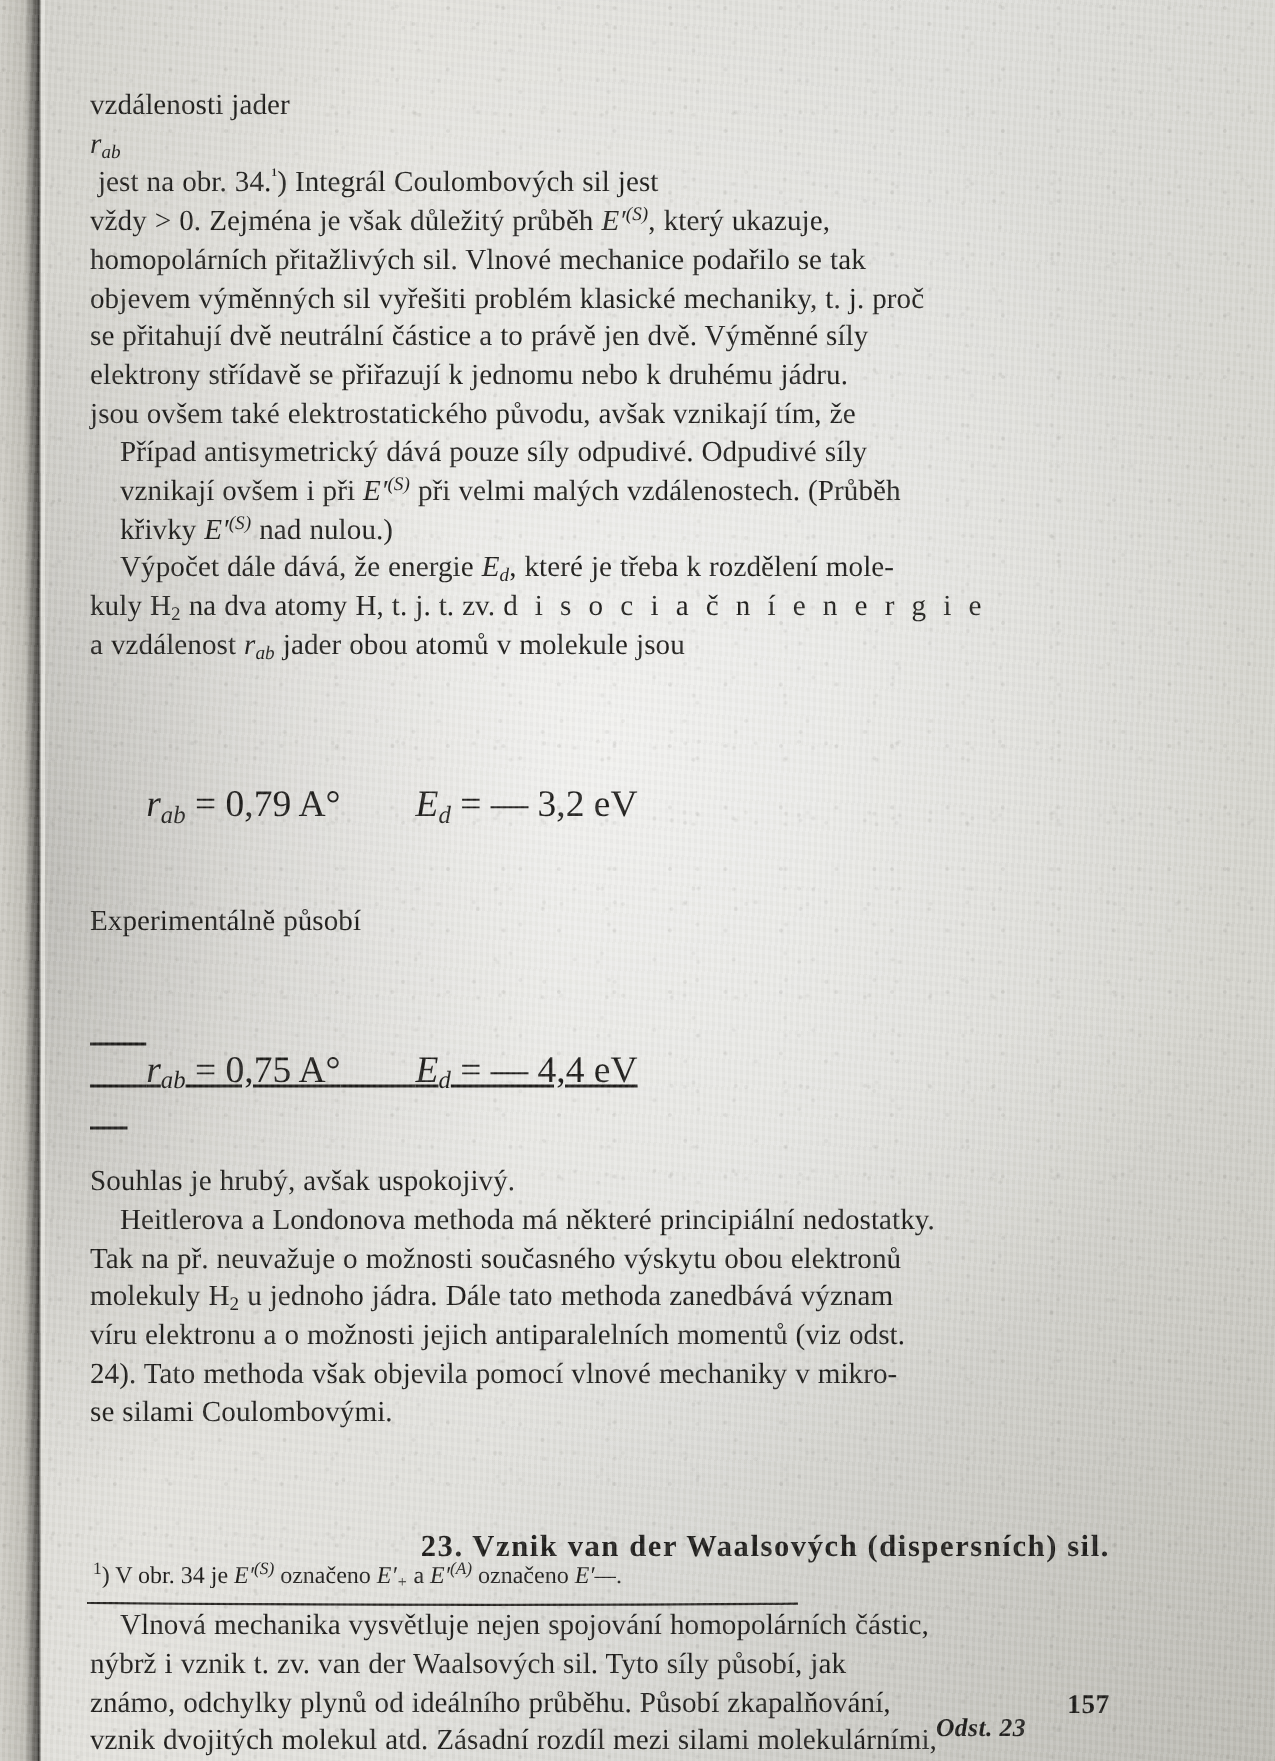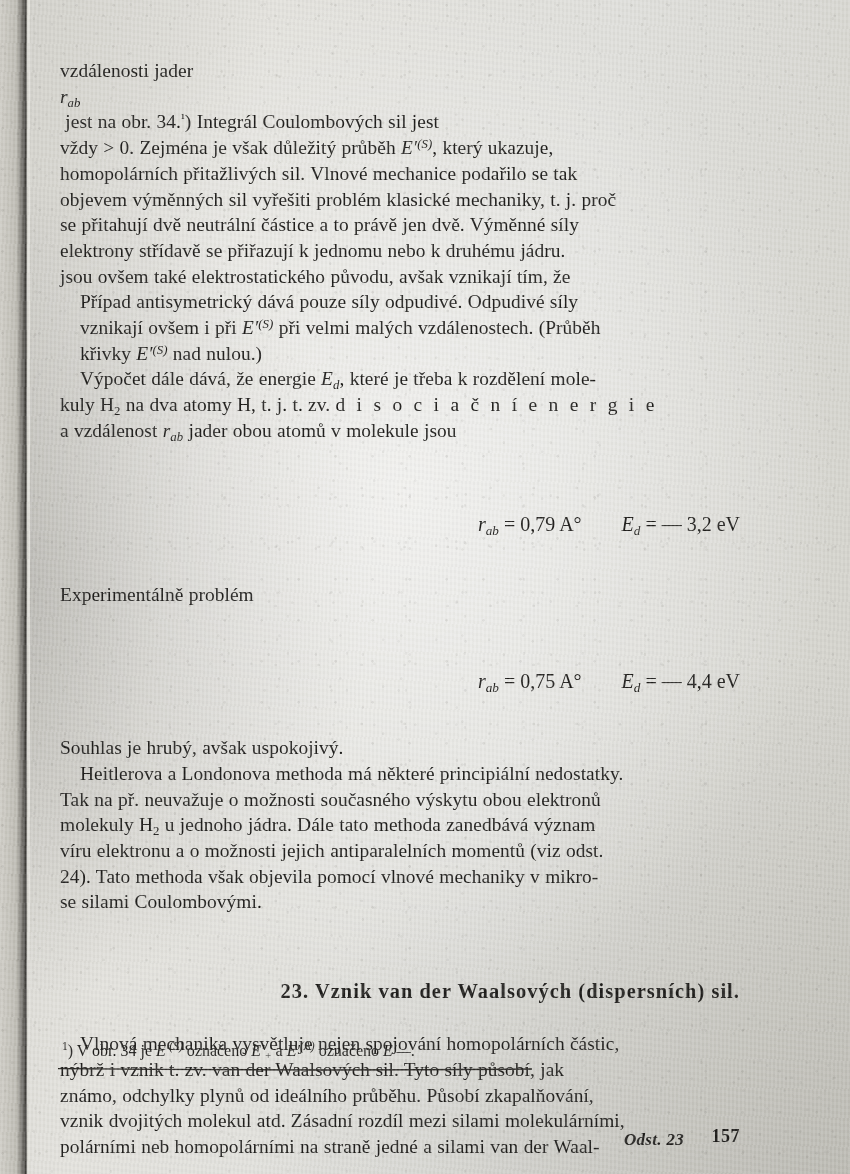--- a/index.html
+++ b/index.html
@@ -105,22 +105,22 @@
   i.math, span.math {
     font-family: "Liberation Serif", "DejaVu Serif", serif;
     font-style: italic;
   }
   sub { font-size: 0.66em; line-height: 0; vertical-align: -0.28em; }
   sup { font-size: 0.66em; line-height: 0; vertical-align: 0.48em; }
 
   .sperr { letter-spacing: 3.1px; }
 
   .formula {
-    text-align: right;
-    font-size: 20px;
+    text-align: left;
+    font-size: 25px;
     font-style: italic;
     margin: 0;
     white-space: pre;
   }
   .formula .up { font-style: normal; }
 
   .heading {
     text-align: right;
     font-weight: bold;
     font-size: 20.4px;
@@ -154,21 +154,21 @@
   #footer {
     position: absolute;
     left: 60px;
     top: 1128px;
     width: 680px;
     height: 26px;
   }
   #page-odst {
     position: absolute;
     right: 56px;
-    top: 2px;
+    top: 14px;
     font-style: italic;
     font-weight: bold;
     font-size: 17px;
     letter-spacing: 0.3px;
   }
   #page-number {
     position: absolute;
     right: 0px;
     top: -2px;
     font-weight: bold;
@@ -221,24 +221,24 @@
 
       <span class="ln"><span>a vzdálenost </span><i class="math">r</i><sub><i class="math">ab</i></sub><span> jader obou atomů v molekule jsou</span></span>
     </p>
 
     <div class="formula blur" style="margin-top:23px;">
       
       <span><i class="math">r</i><sub><i class="math">ab</i></sub><span class="up"> = 0,79 A°</span>&nbsp;&nbsp;&nbsp;&nbsp;&nbsp;&nbsp;&nbsp;&nbsp;<i class="math">E</i><sub><i class="math">d</i></sub><span class="up"> = — 3,2 eV</span></span>
     </div>
 
     <p class="body-text blur" style="margin-top:23px;">
-      <span class="ln">Experimentálně  problém</span>
-    </p>
-
-    <div class="formula blur" style="margin-top:17px;">
+      <span class="ln">Experimentálně  působí</span>
+    </p>
+
+    <div class="formula blur" style="margin-top:17px;text-decoration:underline;">
       
       <span><i class="math">r</i><sub><i class="math">ab</i></sub><span class="up"> = 0,75 A°</span>&nbsp;&nbsp;&nbsp;&nbsp;&nbsp;&nbsp;&nbsp;&nbsp;<i class="math">E</i><sub><i class="math">d</i></sub><span class="up"> = — 4,4 eV</span></span>
     </div>
 
     <p class="body-text blur" style="margin-top:19px;">
       <span class="ln">Souhlas je hrubý, avšak uspokojivý.</span>
       <span class="ln" style="text-indent:20px;display:block;">Heitlerova a Londonova methoda má některé principiální nedostatky.</span>
       <span class="ln">Tak na př. neuvažuje o možnosti současného výskytu obou elektronů</span>
       <span class="ln"><span>molekuly H</span><sub>2</sub><span> u jednoho jádra. Dále tato methoda zanedbává význam</span></span>
       <span class="ln">víru elektronu a o možnosti jejich antiparalelních momentů (viz odst.</span>

